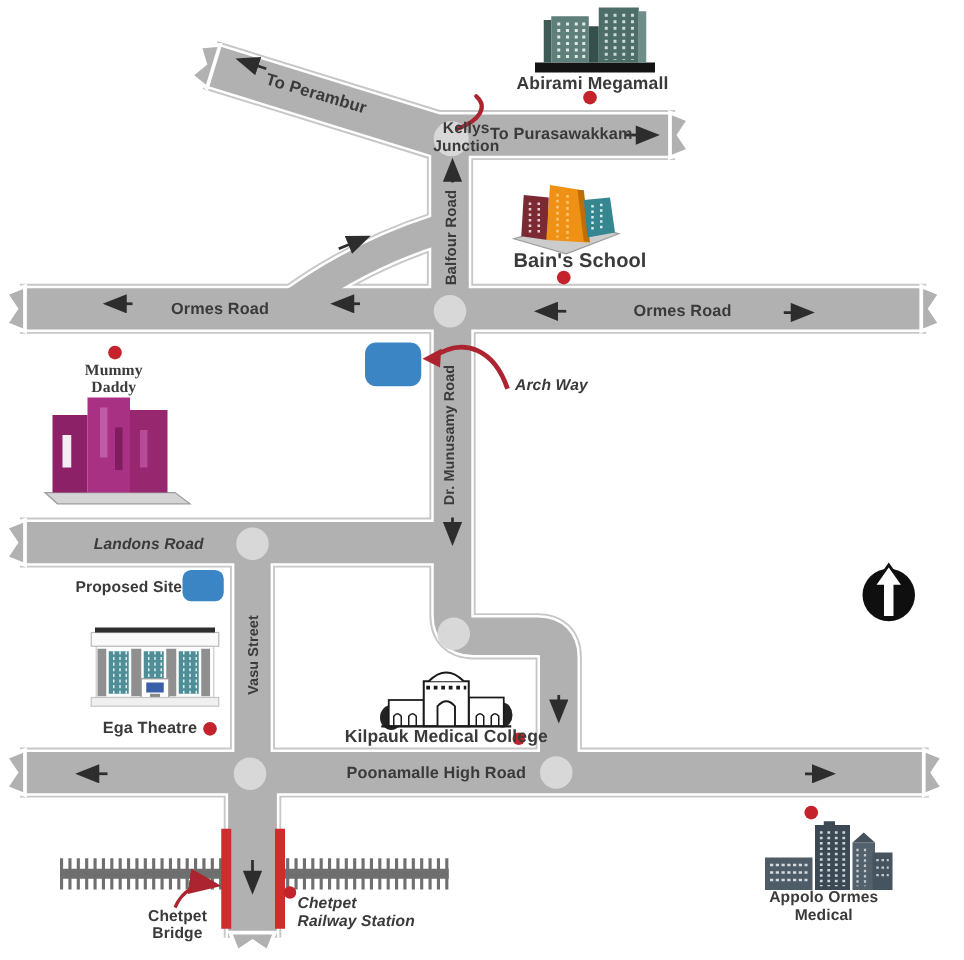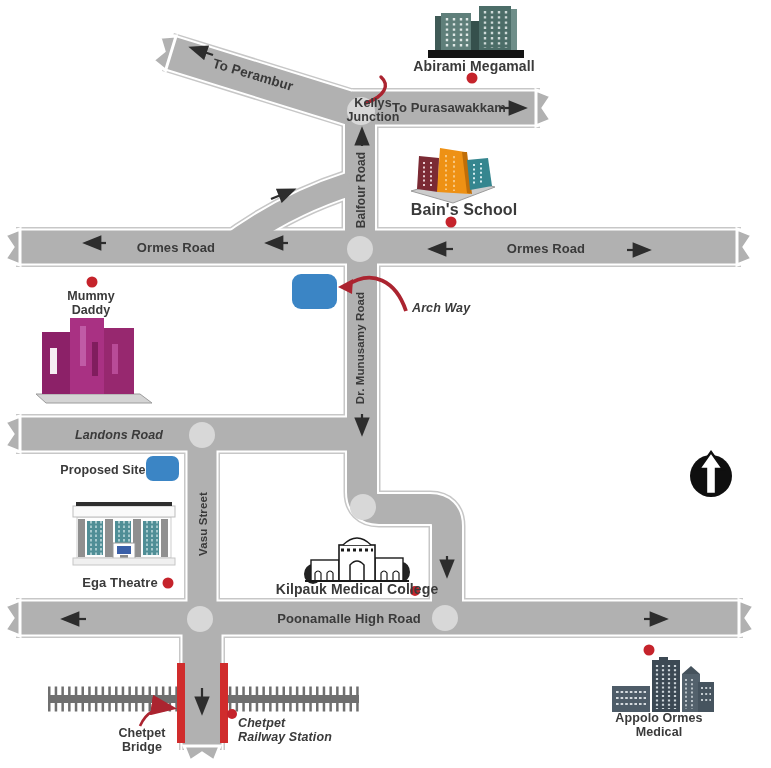--- a/index.html
+++ b/index.html
@@ -224,21 +224,21 @@
 
 <div class="lbl" style="left:253px;top:75px;font-size:13.5px;transform:translate(-50%,-50%) rotate(16.5deg);">To Perambur</div>
 <div class="lbl" style="left:373px;top:67px;font-size:12.5px;margin-top:43px;">Kellys
 Junction</div>
 <div class="lbl" style="left:474px;top:66px;font-size:14px;">Abirami Megamall</div>
 <div class="lbl" style="left:449px;top:108px;font-size:13px;">To Purasawakkam</div>
 <div class="lbl" style="left:428px;top:210px;font-size:16px;margin-left:36px;">Bain's School</div>
 <div class="lbl" style="left:362px;top:190px;font-size:12px;transform:translate(-50%,-50%) rotate(-90deg);white-space:nowrap;">Balfour Road</div>
 <div class="lbl" style="left:176px;top:248px;font-size:13px;">Ormes Road</div>
 <div class="lbl" style="left:546px;top:249px;font-size:13px;">Ormes Road</div>
-<div class="lbl" style="left:91px;top:303px;font-size:12.5px;">Mummy
+<div class="lbl" style="left:91px;top:303px;font-size:12.5px;font-family:Liberation Serif, serif;">Mummy
 Daddy</div>
 <div class="lbl left" style="left:412px;top:308px;font-size:12.5px;">Arch Way</div>
 <div class="lbl" style="left:361px;top:348px;font-size:11.5px;transform:translate(-50%,-50%) rotate(-90deg);white-space:nowrap;">Dr. Munusamy Road</div>
 <div class="lbl" style="left:119px;top:435px;font-size:12.5px;font-style:italic;">Landons Road</div>
 <div class="lbl" style="left:103px;top:470px;font-size:12.5px;">Proposed Site</div>
 <div class="lbl" style="left:204px;top:524px;font-size:11.5px;transform:translate(-50%,-50%) rotate(-90deg);white-space:nowrap;">Vasu Street</div>
 <div class="lbl" style="left:120px;top:583px;font-size:13px;">Ega Theatre</div>
 <div class="lbl" style="left:357px;top:589px;font-size:14px;">Kilpauk Medical College</div>
 <div class="lbl" style="left:334px;top:619px;font-size:13px;margin-left:15px;">Poonamalle High Road</div>
 <div class="lbl" style="left:142px;top:740px;font-size:12.5px;">Chetpet

